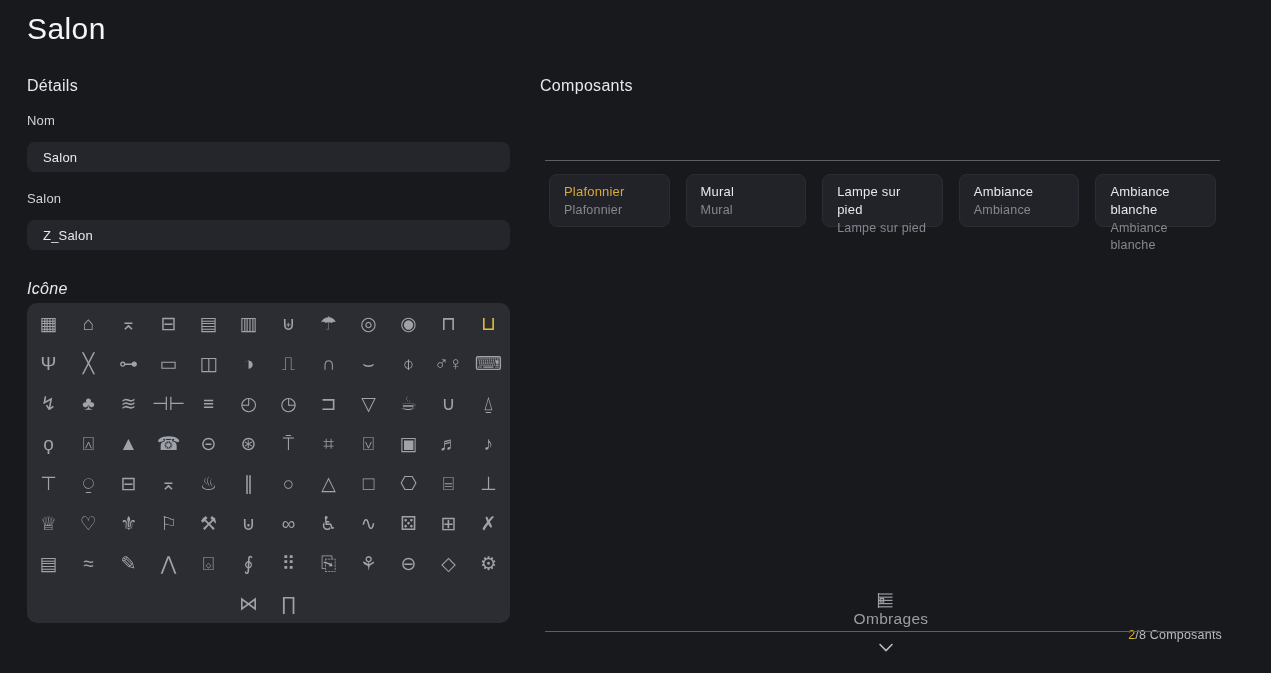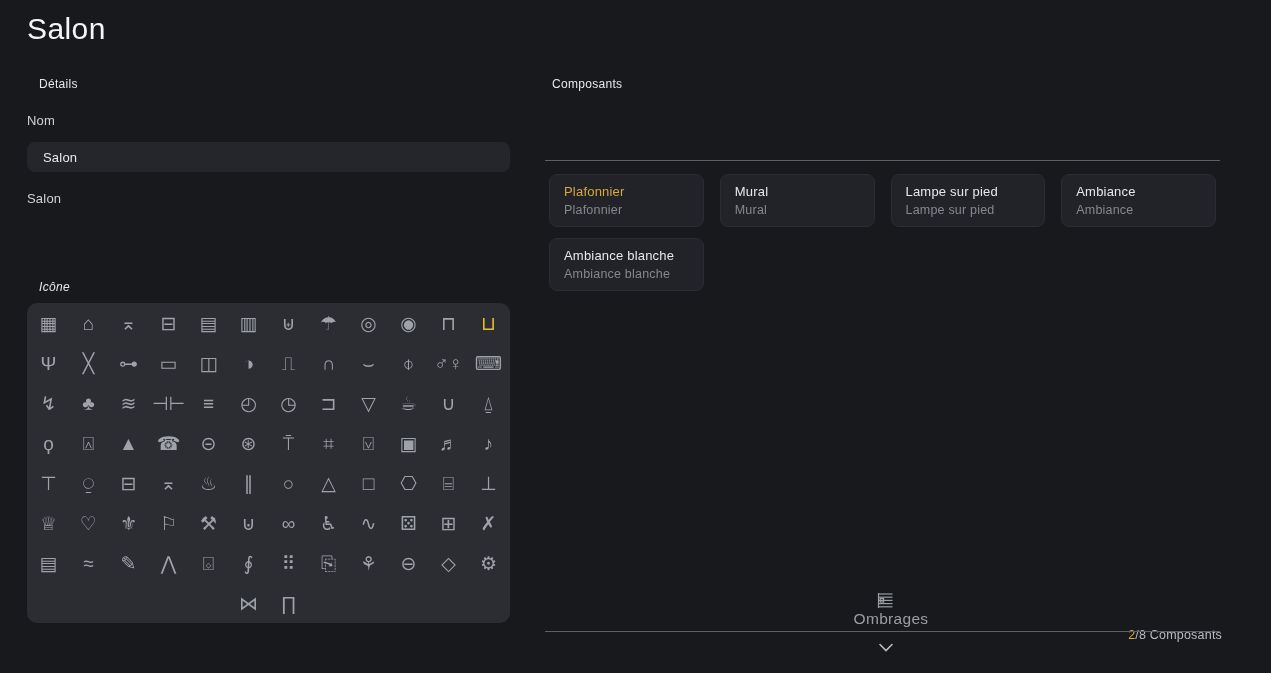--- a/index.html
+++ b/index.html
@@ -6,21 +6,21 @@
   body{
     width:1271px;height:673px;position:relative;overflow:hidden;
     background:#17191d;
     font-family:"Liberation Sans","DejaVu Sans",sans-serif;
     -webkit-font-smoothing:antialiased;
   }
   
   .left-col{position:absolute;left:27px;top:0;width:483px;height:630px;}
   .page-title{position:absolute;top:12px;left:0;font-size:30px;font-weight:500;
     color:#f4f5f7;letter-spacing:.4px;}
-  .section-heading{font-size:12px;font-weight:500;color:#e6e8eb;letter-spacing:.3px;margin-left:12px;}
+  .section-heading{font-size:16px;font-weight:500;color:#e6e8eb;letter-spacing:.3px;}
   .h-details{position:absolute;top:77px;left:0;}
   .h-icone{position:absolute;top:280px;left:0;font-style:italic;}
   .field-label{font-size:13px;color:#cfd2d6;letter-spacing:.2px;}
   .l-nom{position:absolute;top:113px;left:0;text-align:center;}
   .l-unom{position:absolute;top:191px;left:0;}
   .text-input{
     position:absolute;left:0;width:483px;height:30px;box-sizing:border-box;
     background:#24262c;border:none;border-radius:8px;outline:none;
     color:#e7e9eb;font-size:13px;padding:0 16px;letter-spacing:.2px;
     font-family:"Liberation Sans","DejaVu Sans",sans-serif;
@@ -48,21 +48,21 @@
   .group-icon{width:18px;margin-left:9px;display:flex;align-items:center;justify-content:center;}
   .group-title{margin-left:20px;font-size:15.5px;color:#9a9da3;letter-spacing:.3px;}
   .group-count{margin-left:auto;font-size:12.5px;color:#b9bcc1;letter-spacing:.2px;}
   .group-count .num{color:#d9b430;}
   .chevron{margin-left:12px;margin-right:2px;display:flex;align-items:center;}
   .divider{position:absolute;left:5px;width:675px;border:none;border-top:1px solid #5d5f64;margin:0;}
   .dv-1{top:160px;}
   .dv-2{top:631px;}
   .cards{
     position:absolute;top:174px;left:9px;width:667px;
-    display:grid;grid-template-columns:repeat(4,1fr);gap:11px 16px;
+    display:grid;grid-template-columns:repeat(5,1fr);gap:11px 16px;
   }
   .card{
     background:#212329;border:1px solid #2a2d33;border-radius:8px;height:53px;
     box-sizing:border-box;padding:8px 14px;cursor:pointer;
   }
   .card-title{font-size:13px;color:#e6e8ea;letter-spacing:.2px;line-height:18px;}
   .card.highlighted .card-title{color:#d5a93c;}
   .card-sub{font-size:12.5px;color:#85888d;letter-spacing:.2px;line-height:17px;margin-top:1px;}
 </style>
 </head>
@@ -70,20 +70,21 @@
 
 <div class="left-col">
   <div class="page-title">Salon</div>
 
   <div class="section-heading h-details">Détails</div>
 
   <div class="field-label l-nom">Nom</div>
   <input class="text-input i-nom" type="text" value="Salon" style="">
 
   <div class="field-label l-unom">Salon</div>
+  <input class="text-input i-unom" type="text" value="Z_Salon" style="">
 
   <div class="section-heading h-icone">Icône</div>
 
   <div class="icon-panel">
 
   <div class="icon-cell">
         <span class="glyph">▦</span>
       </div>
       <div class="icon-cell">
         <span class="glyph">⌂</span>

